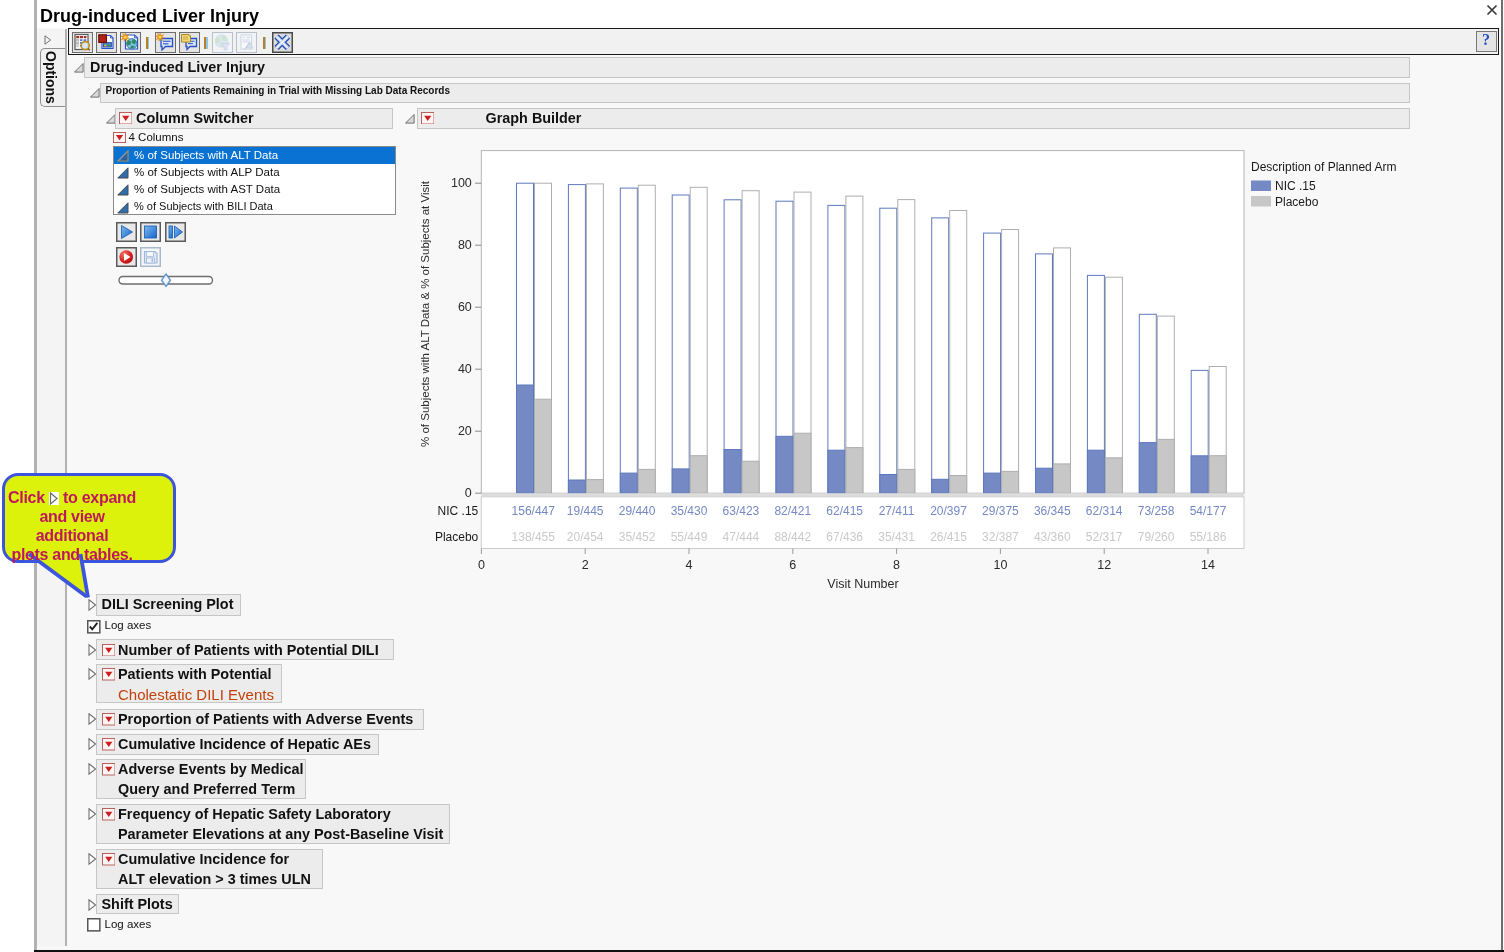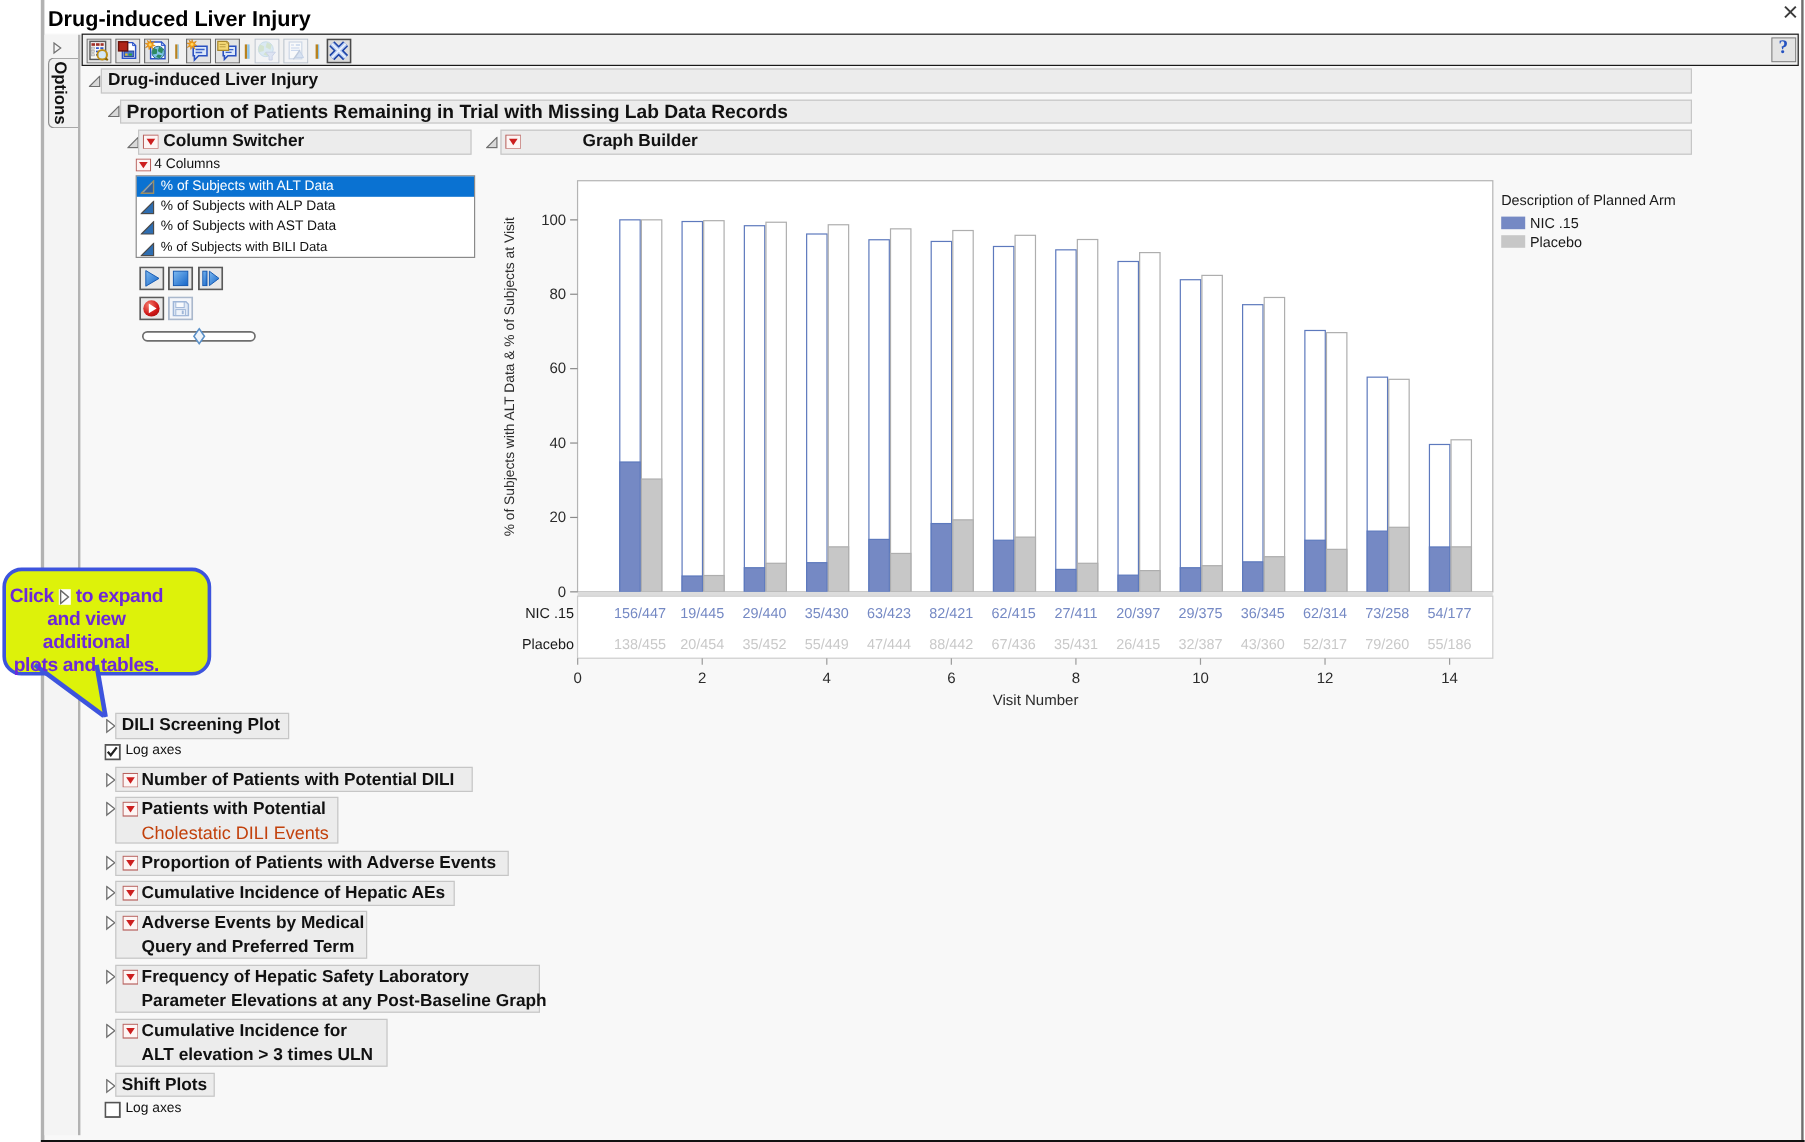--- a/index.html
+++ b/index.html
@@ -127,21 +127,21 @@
 <div class="abs" style="left:1479px;top:31px;width:14px;text-align:center;font-size:16px;font-weight:700;font-family:'Liberation Serif',serif;color:#2552c0;">?</div>
 <svg width="10.6" height="10.6" style="position:absolute;left:74px;top:62.5px">
     <polygon points="0.5,9.1 9.1,9.1 9.1,0.5" fill="#d9d9d9" stroke="#6f6f6f" stroke-width="1"></polygon>
   </svg>
 <div class="abs" style="left:84px;top:57px;width:1326px;height:20.5px;background:#ececec;border:1px solid #c6c6c6;box-sizing:border-box;"></div>
 <div class="abs nw" style="left:90px;top:59px;font-size:14.4px;font-weight:700;color:#111;">Drug-induced Liver Injury</div>
 <svg width="10.6" height="10.6" style="position:absolute;left:90px;top:88px">
     <polygon points="0.5,9.1 9.1,9.1 9.1,0.5" fill="#d9d9d9" stroke="#6f6f6f" stroke-width="1"></polygon>
   </svg>
 <div class="abs" style="left:99.5px;top:82.5px;width:1310.5px;height:20.5px;background:#ececec;border:1px solid #c6c6c6;box-sizing:border-box;"></div>
-<div class="abs nw" style="left:105.5px;top:84.5px;font-size:16px;font-weight:700;color:#111;">Proportion of Patients Remaining in Trial with Missing Lab Data Records</div>
+<div class="abs nw" style="left:105.5px;top:84.5px;font-size:10px;font-weight:700;color:#111;">Proportion of Patients Remaining in Trial with Missing Lab Data Records</div>
 <svg width="10.6" height="10.6" style="position:absolute;left:106px;top:113.5px">
     <polygon points="0.5,9.1 9.1,9.1 9.1,0.5" fill="#d9d9d9" stroke="#6f6f6f" stroke-width="1"></polygon>
   </svg>
 <div class="abs" style="left:115px;top:108px;width:278px;height:20.5px;background:#ececec;border:1px solid #c6c6c6;box-sizing:border-box;"></div>
 <svg width="13.5" height="12.5" style="position:absolute;left:118.5px;top:111.5px">
     <rect x="0.5" y="0.5" width="12.5" height="11.5" fill="#fdf5f4" stroke="#b8625e" stroke-width="1"></rect>
     <polygon points="3.15,3.65 10.35,3.65 6.75,9.05" fill="#cc1f1f"></polygon>
   </svg>
 <div class="abs nw" style="left:136px;top:110px;font-size:14.4px;font-weight:700;color:#111;">Column Switcher</div>
 <svg width="10.6" height="10.6" style="position:absolute;left:405px;top:113.5px">
@@ -356,21 +356,21 @@
 <text x="871" y="60" font-size="12" fill="#1a1a1a">NIC .15</text>
 <rect x="847" y="66" width="20" height="10.5" fill="#c7c7c7"></rect>
 <text x="871" y="75.5" font-size="12" fill="#1a1a1a">Placebo</text>
 </svg>
 <div class="abs" style="left:2px;top:472.5px;width:174px;height:90px;background:#ddf20a;border:3.5px solid #3d54dd;border-radius:16px;box-sizing:border-box;"></div>
 <svg width="200" height="140" class="abs" style="left:0px;top:468px">
     <polygon points="31,87 88,130 79,87" fill="#ddf20a"></polygon>
     <path d="M29,86 L86.5,128.5" fill="none" stroke="#3d54dd" stroke-width="3.8"></path>
     <path d="M80.5,86 L88,129.5" fill="none" stroke="#3d54dd" stroke-width="3.8"></path>
   </svg>
-<div class="abs" style="left:2px;top:488px;width:140px;text-align:center;font-size:16px;font-weight:700;color:#6d28d9;line-height:19px;letter-spacing:-0.3px;">Click <svg width="10" height="13" style="background:#fff;vertical-align:-2px">
+<div class="abs" style="left:2px;top:488px;width:140px;text-align:center;font-size:16px;font-weight:700;color:#be185d;line-height:19px;letter-spacing:-0.3px;">Click <svg width="10" height="13" style="background:#fff;vertical-align:-2px">
       <polygon points="1.5,1 8,6.5 1.5,12" fill="#fdfdfd" stroke="#6a6a6a" stroke-width="1.2"></polygon>
     </svg> to expand<br>and view additional<br>plots and tables.</div>
 <svg width="9" height="13" style="position:absolute;left:87.5px;top:599px">
     <polygon points="1,0.8 7.6,6 1,11.2" fill="#ffffff" stroke="#707070" stroke-width="1.1"></polygon>
   </svg>
 <div class="abs" style="left:96px;top:594px;width:144.5px;height:21.5px;background:#ececec;border:1px solid #c6c6c6;box-sizing:border-box;"></div>
 <div class="abs nw" style="left:101.5px;top:596px;font-size:14.4px;font-weight:700;color:#111;">DILI Screening Plot</div>
 <svg width="14" height="14" style="position:absolute;left:86.5px;top:619.5px">
     <rect x="0.75" y="0.75" width="12.1" height="12.1" fill="#ffffff" stroke="#555" stroke-width="1.5"></rect>
     <path d="M2.8,6.5 L5.3,9.3 L10.3,2.8" fill="none" stroke="#222" stroke-width="1.9"></path>
@@ -425,21 +425,21 @@
 <div class="abs nw" style="left:118px;top:780.8px;font-size:14.4px;font-weight:700;color:#111;">Query and Preferred Term</div>
 <svg width="9" height="13" style="position:absolute;left:87.5px;top:808.0px">
     <polygon points="1,0.8 7.6,6 1,11.2" fill="#ffffff" stroke="#707070" stroke-width="1.1"></polygon>
   </svg>
 <div class="abs" style="left:96px;top:803.5px;width:354px;height:40px;background:#ececec;border:1px solid #c6c6c6;box-sizing:border-box;"></div>
 <svg width="13.5" height="12.5" style="position:absolute;left:101.5px;top:808.0px">
     <rect x="0.5" y="0.5" width="12.5" height="11.5" fill="#fdf5f4" stroke="#b8625e" stroke-width="1"></rect>
     <polygon points="3.15,3.65 10.35,3.65 6.75,9.05" fill="#cc1f1f"></polygon>
   </svg>
 <div class="abs nw" style="left:118px;top:806.0px;font-size:14.4px;font-weight:700;color:#111;">Frequency of Hepatic Safety Laboratory</div>
-<div class="abs nw" style="left:118px;top:825.8px;font-size:14.4px;font-weight:700;color:#111;">Parameter Elevations at any Post-Baseline Graph</div>
+<div class="abs nw" style="left:118px;top:825.8px;font-size:14.4px;font-weight:700;color:#111;">Parameter Elevations at any Post-Baseline Visit</div>
 <svg width="9" height="13" style="position:absolute;left:87.5px;top:853.0px">
     <polygon points="1,0.8 7.6,6 1,11.2" fill="#ffffff" stroke="#707070" stroke-width="1.1"></polygon>
   </svg>
 <div class="abs" style="left:96px;top:848.5px;width:227px;height:40px;background:#ececec;border:1px solid #c6c6c6;box-sizing:border-box;"></div>
 <svg width="13.5" height="12.5" style="position:absolute;left:101.5px;top:853.0px">
     <rect x="0.5" y="0.5" width="12.5" height="11.5" fill="#fdf5f4" stroke="#b8625e" stroke-width="1"></rect>
     <polygon points="3.15,3.65 10.35,3.65 6.75,9.05" fill="#cc1f1f"></polygon>
   </svg>
 <div class="abs nw" style="left:118px;top:851.0px;font-size:14.4px;font-weight:700;color:#111;">Cumulative Incidence for</div>
 <div class="abs nw" style="left:118px;top:870.8px;font-size:14.4px;font-weight:700;color:#111;">ALT elevation &gt; 3 times ULN</div>

